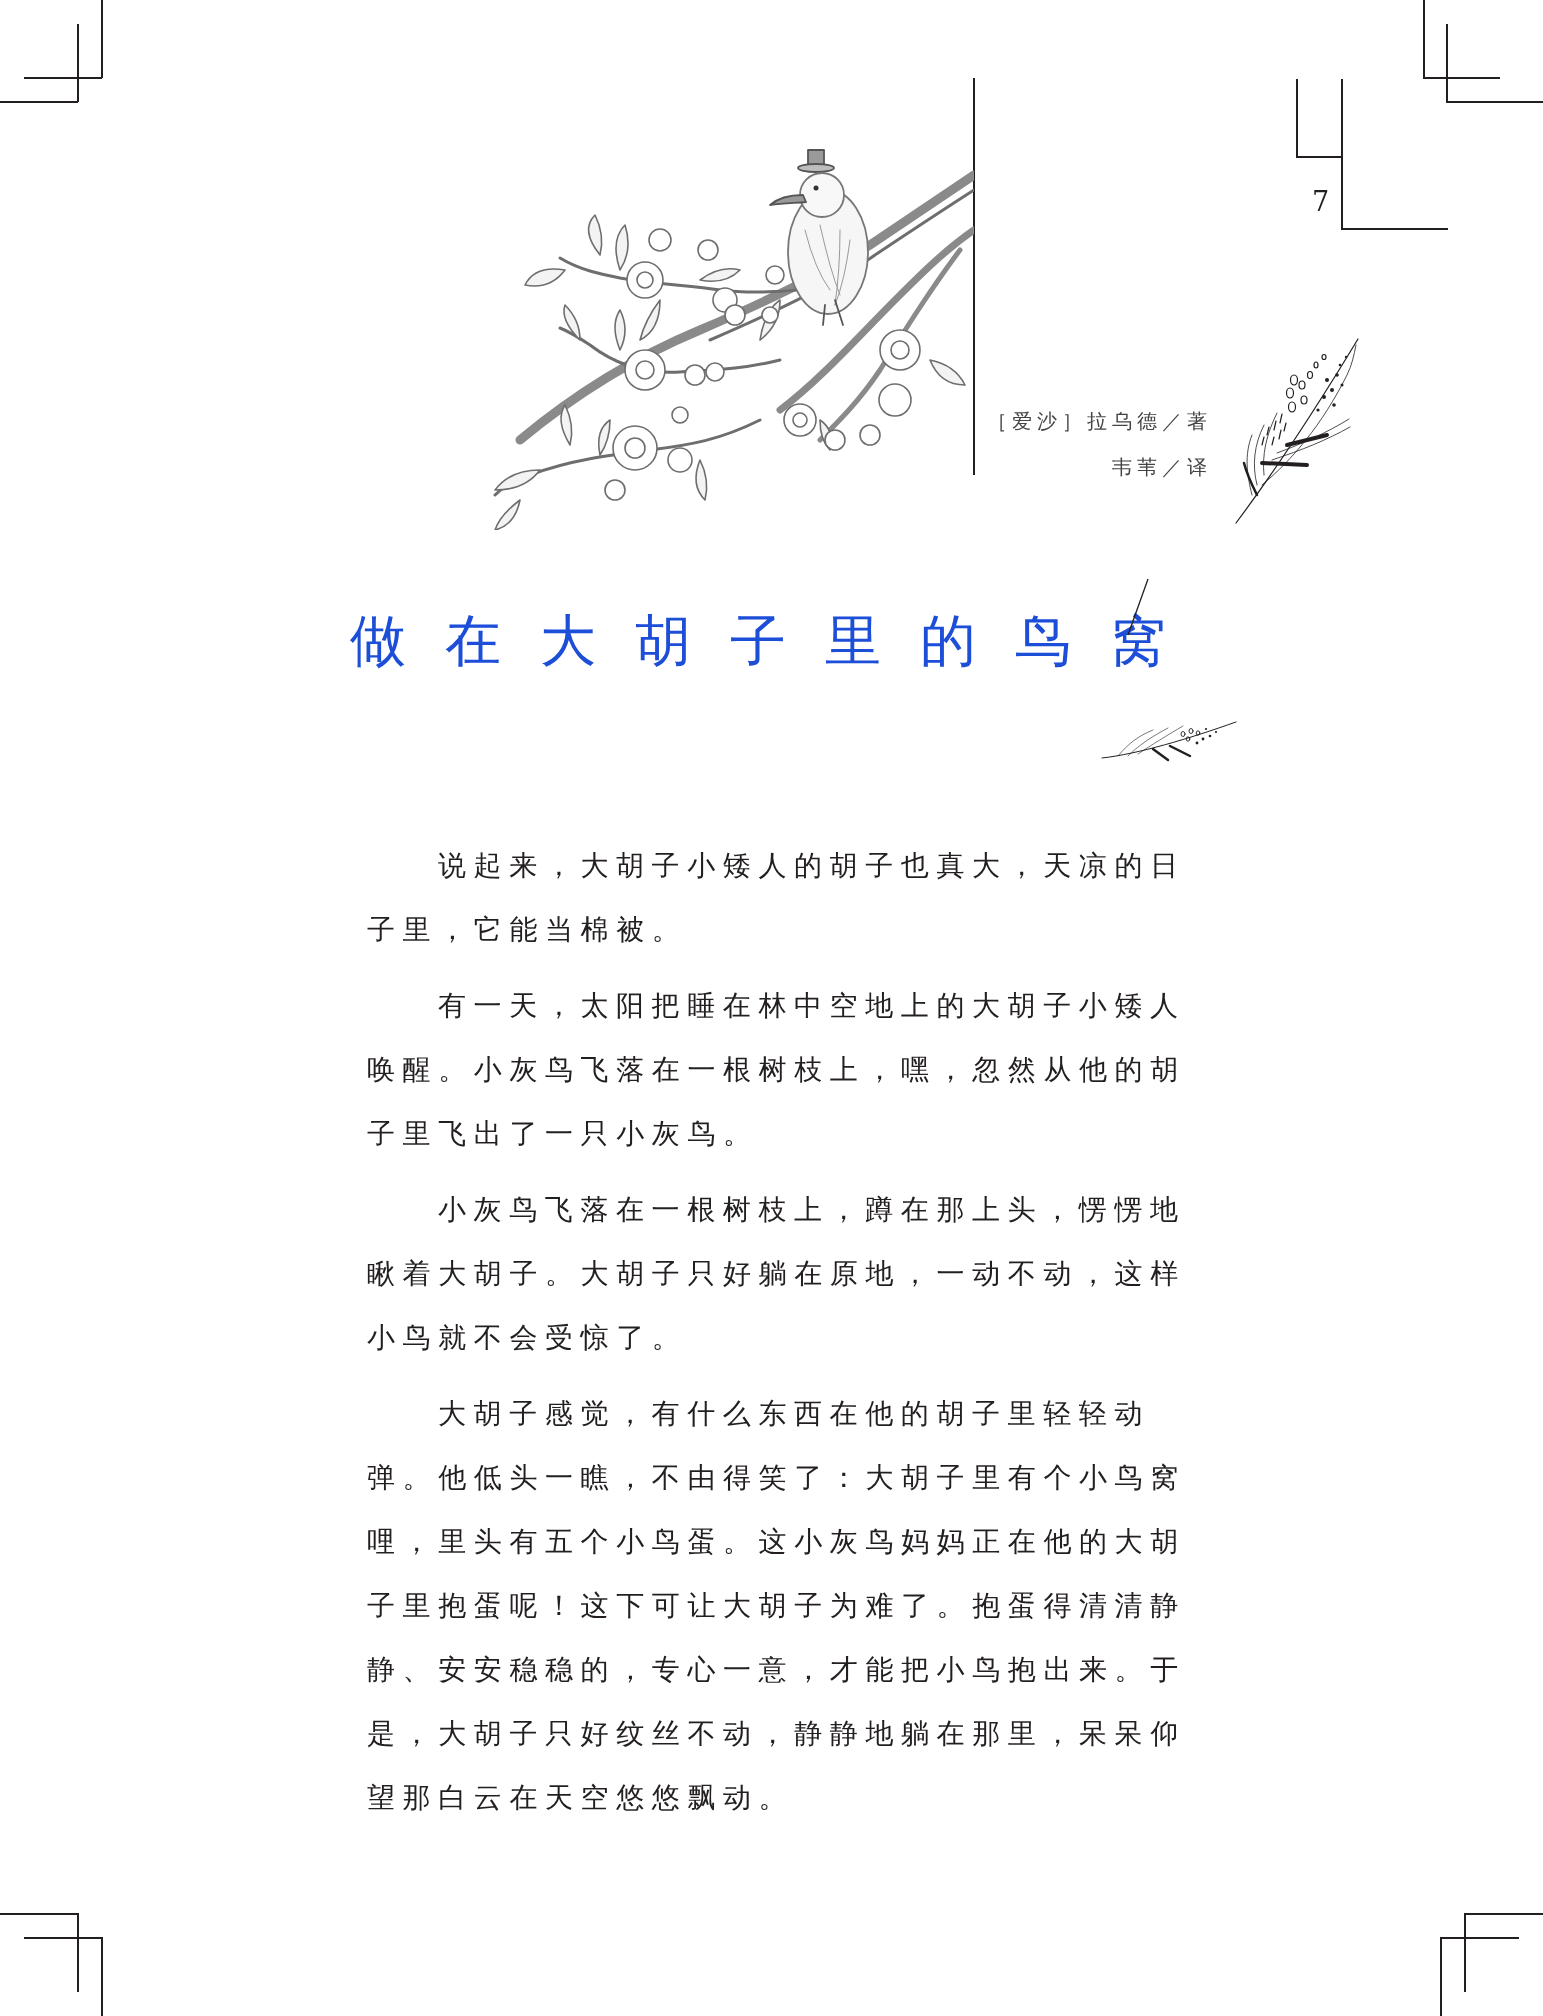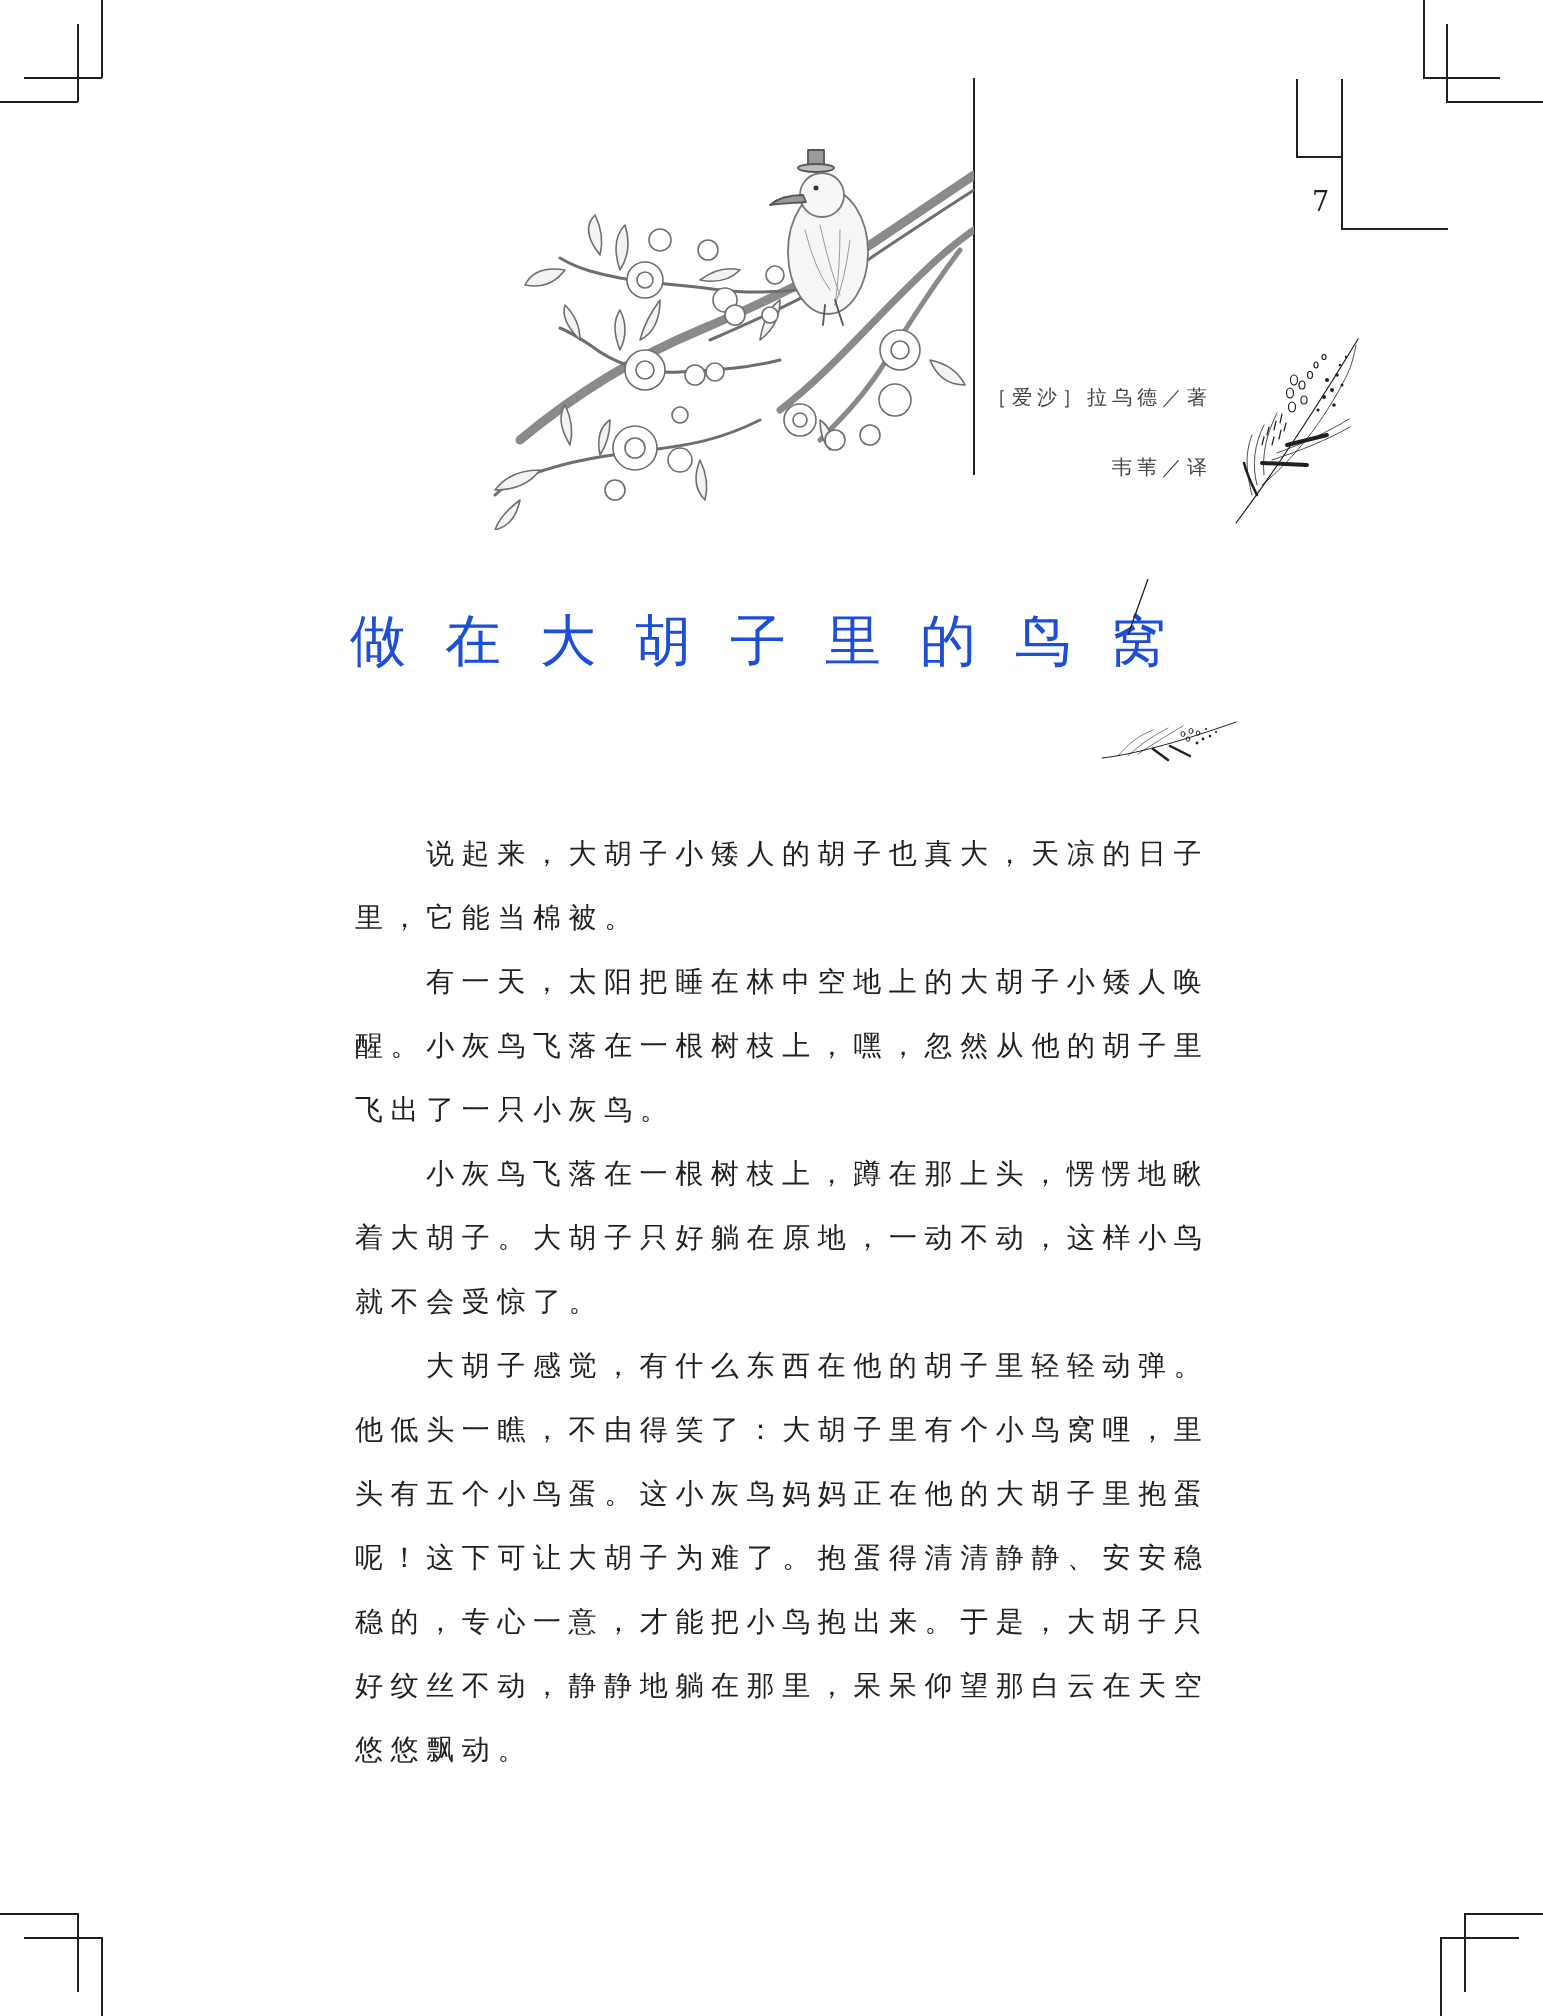--- a/index.html
+++ b/index.html
@@ -9,21 +9,21 @@
   .line-h { position: absolute; height: 0; border-top: 2px solid #231f20; }
   .line-v { position: absolute; width: 0; border-left: 2px solid #231f20; }
   .page-number { position: absolute; left: 1312px; top: 186px; font-family: "DejaVu Serif", "Liberation Serif", serif;
                  font-size: 27px; color: #231f20; }
   .byline { position: absolute; right: 331px; font-size: 20px; color: #444; letter-spacing: 5px; white-space: nowrap; }
   .title { position: absolute; left: 350px; top: 566px; font-size: 56px; letter-spacing: 39px; color: #1d4ed8;
            white-space: nowrap; font-weight: normal; }
   .title-slash { position: absolute; left: 1126px; top: 578px; width: 24px; height: 58px; }
   .body-text { position: absolute; left: 355px; top: 822px; width: 860px; font-size: 28px; line-height: 64px;
                letter-spacing: 7.6px; color: #231f20; }
-  .body-text p { margin: 0; text-indent: 71px; }
+  .body-text p { margin: 12px; text-indent: 71px; }
   svg { display: block; }
 </style>
 </head>
 <body>
 
 <div>
   <div class="line-v" style="left:101px; top:0; height:78px;"></div>
   <div class="line-h" style="left:24px; top:77px; width:78px;"></div>
   <div class="line-v" style="left:77px; top:24px; height:78px;"></div>
   <div class="line-h" style="left:0; top:101px; width:78px;"></div>
@@ -127,21 +127,21 @@
         <circle cx="822" cy="195" r="22" fill="#f8f8f8" stroke="#777"></circle>
         <path d="M803 195 C790 195 778 198 770 205 C783 203 795 203 806 202z" fill="#999" stroke="#555"></path>
         <circle cx="816" cy="188" r="2.5" fill="#333" stroke="none"></circle>
         <path d="M805 230 q10 40 25 60 M820 225 q10 45 20 70 M840 230 q0 40 -5 75 M850 240 q-5 40 -15 65" stroke-width="1" stroke="#999"></path>
         <path d="M835 300 l8 25 M825 305 l-2 20" stroke="#555"></path>
       </g>
     </g>
   </svg>
 </div>
 
-<div class="byline" style="top:384px;">［爱沙］拉乌德／著</div>
+<div class="byline" style="top:408px;">［爱沙］拉乌德／著</div>
 <div class="byline" style="top:454px;text-align:center;">韦苇／译</div>
 
 <div class="abs" style="left:1232px; top:335px; width:130px; height:190px;">
   <svg width="130" height="190" viewBox="0 0 130 190">
     <g fill="none" stroke="#231f20" stroke-linecap="round">
       <path d="M4 188 C40 140 80 80 126 4" stroke-width="1.2"></path>
       <path d="M30 150 C60 125 90 90 115 40 C120 30 122 20 124 10" stroke-width="0.8"></path>
       <path d="M20 160 C15 140 12 120 20 100 M25 150 C20 130 22 110 32 90 M32 140 C30 120 34 100 45 78" stroke-width="0.8"></path>
       <path d="M40 125 C70 115 95 105 118 92 M45 118 C72 108 96 97 117 84" stroke-width="0.8"></path>
       <path d="M55 110 L95 100" stroke-width="4"></path>

